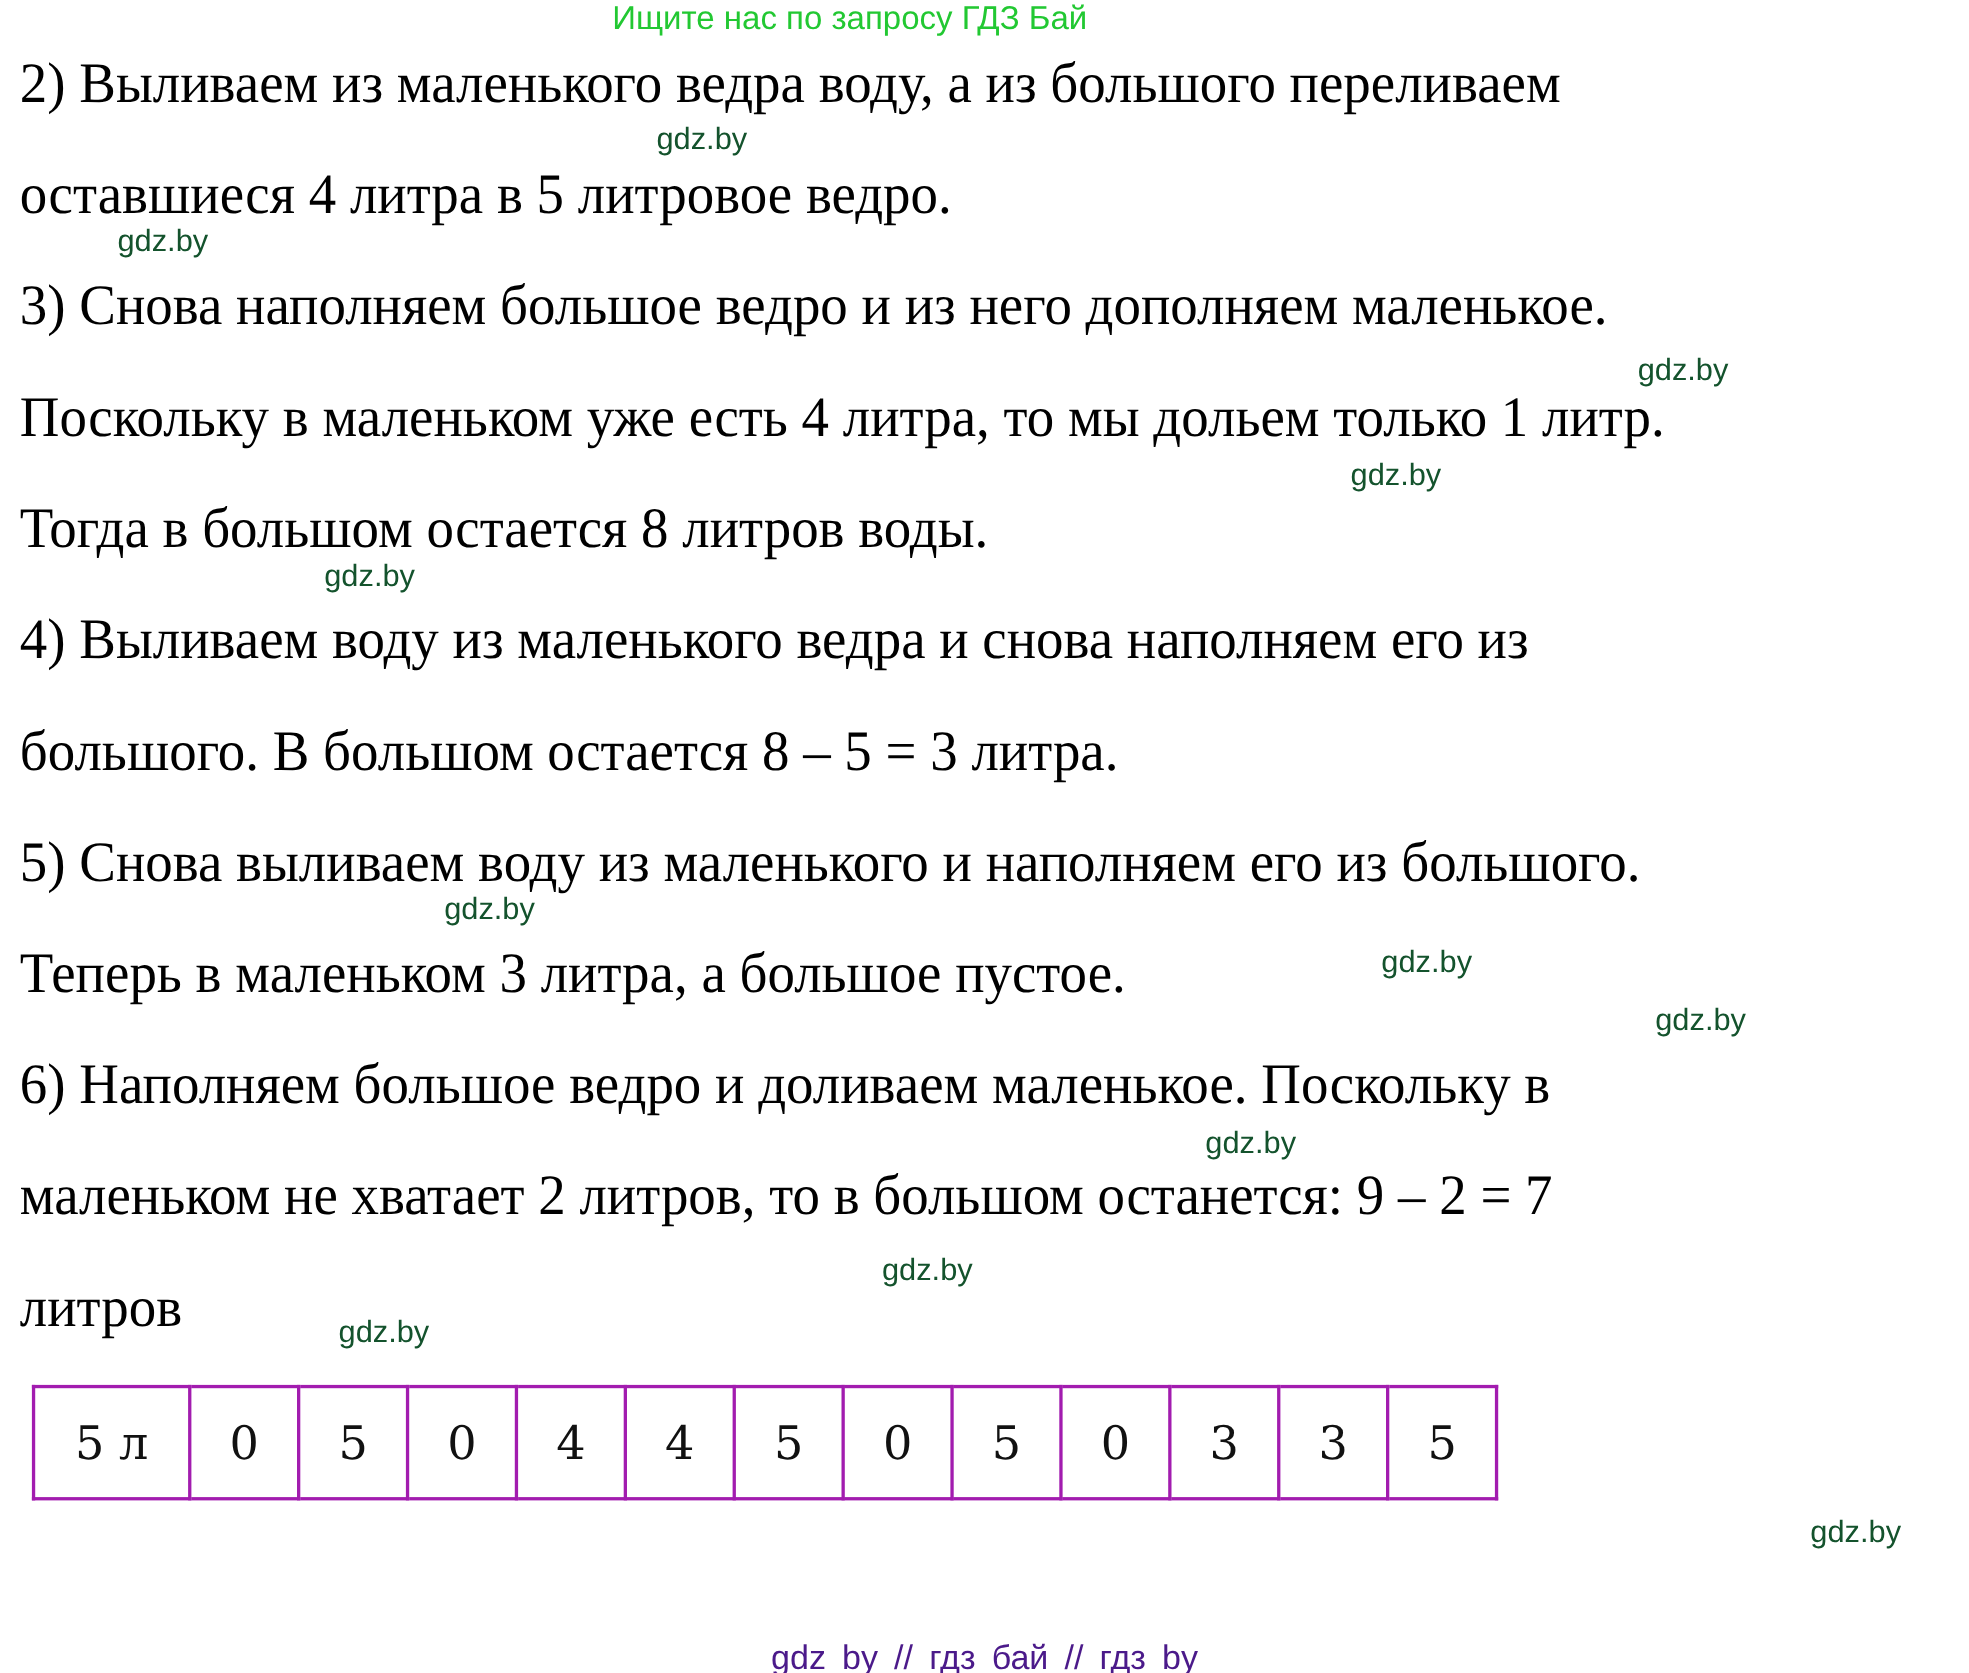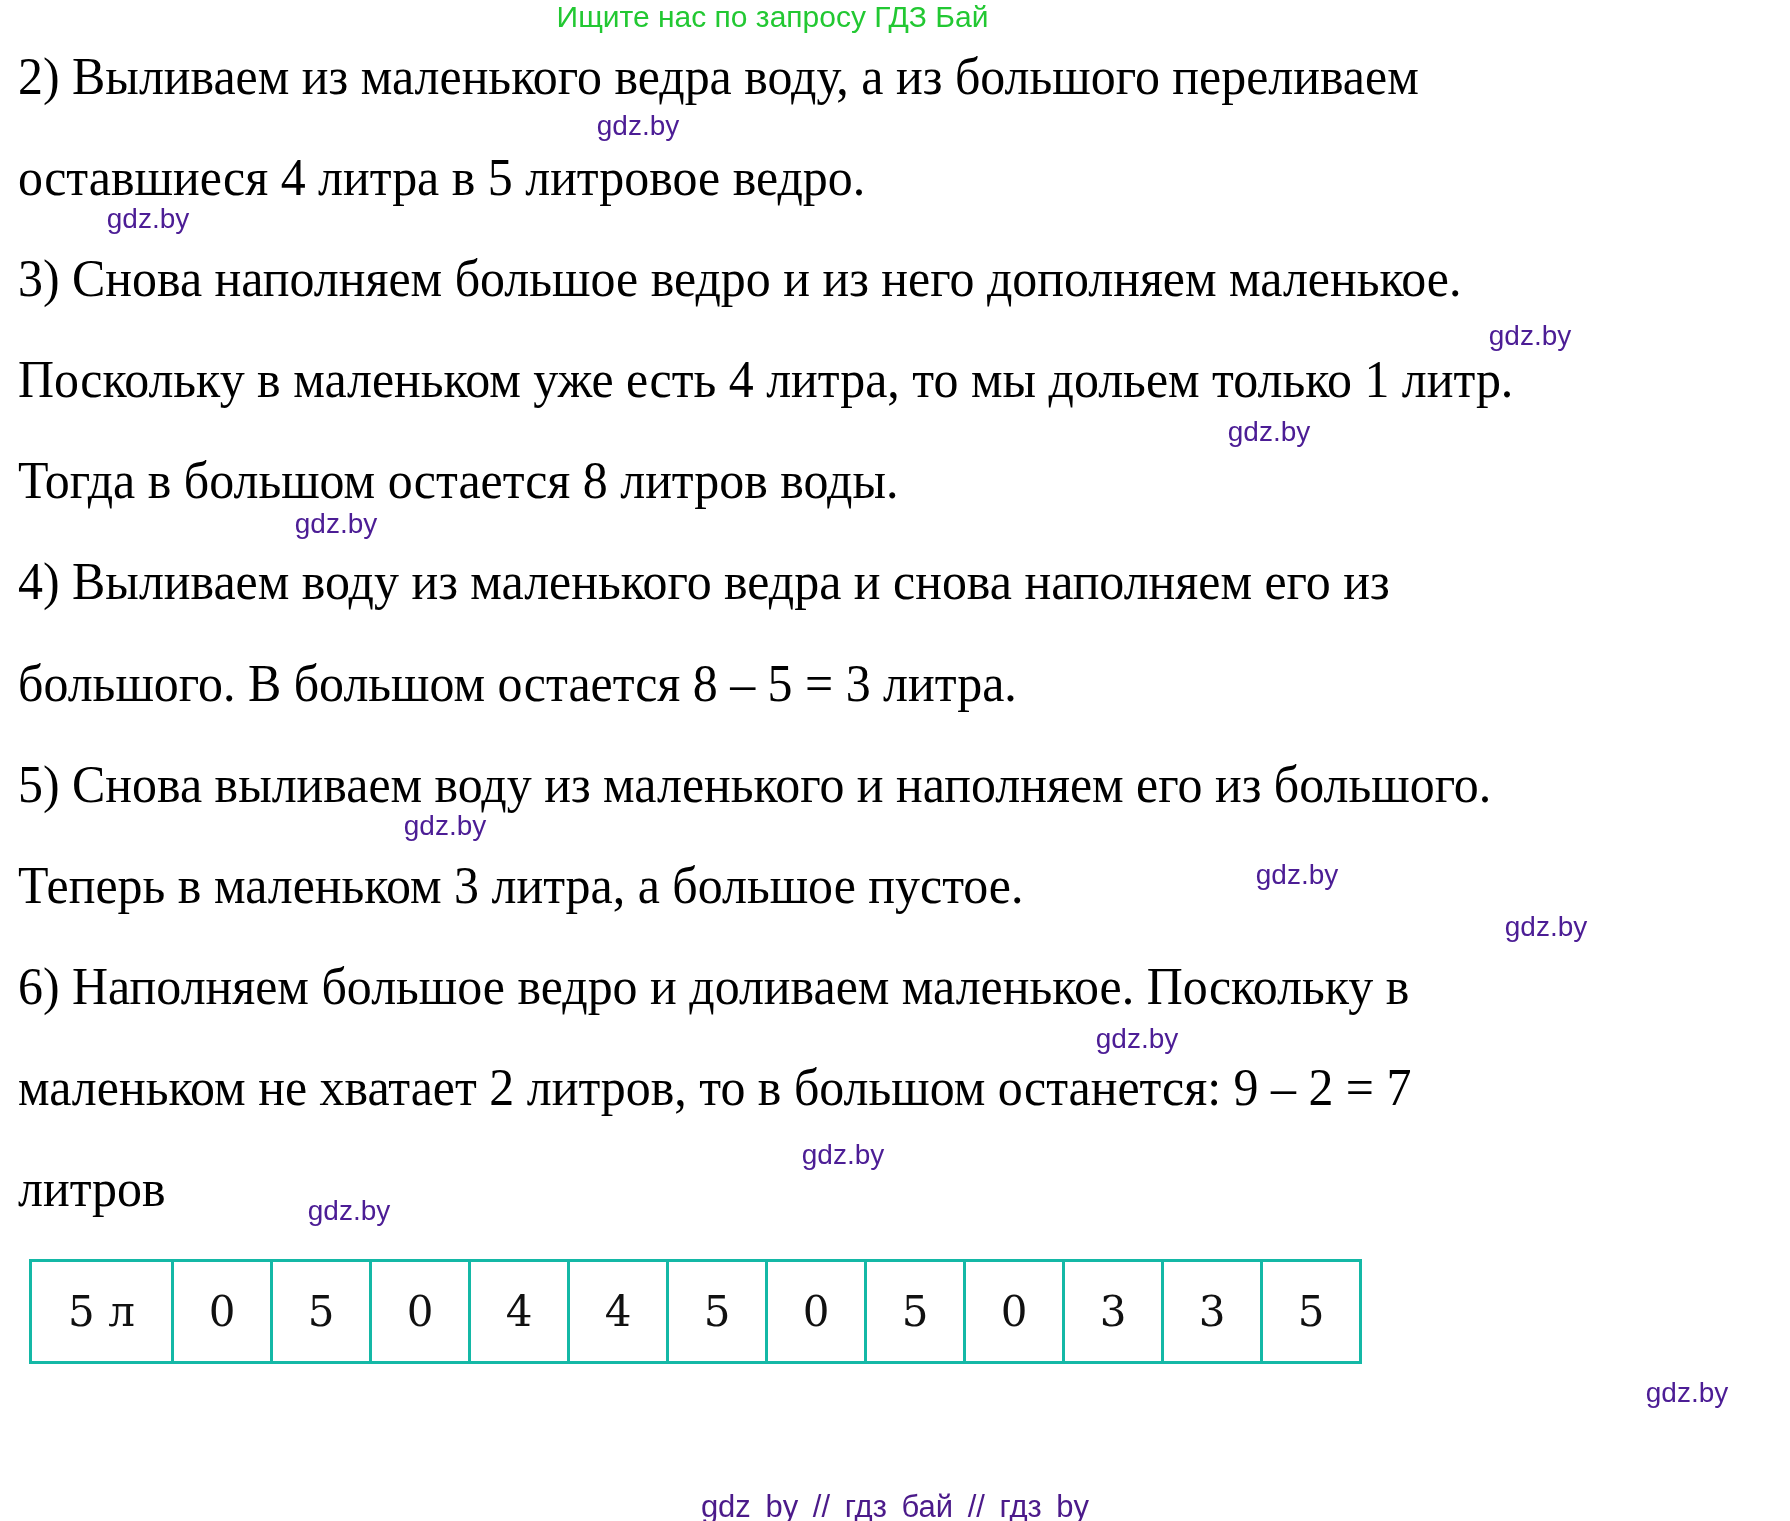--- a/index.html
+++ b/index.html
@@ -10,29 +10,29 @@
     font-family: "Liberation Sans", sans-serif; font-size: 30px; line-height: 34px;
   }
   .line {
     position: absolute; left: 18px; white-space: nowrap;
     font-family: "Liberation Serif", serif; font-size: 52px; line-height: 60px;
     color: #000; transform-origin: 0 50%; transform: scaleX(0.96);
   }
   .wm {
     position: absolute; white-space: nowrap;
     font-family: "Liberation Sans", sans-serif; font-size: 28px; line-height: 32px;
-    color: #4c1d95; transform: translate(-50%, -50%);
+    color: #14532d; transform: translate(-50%, -50%);
   }
   .table {
     position: absolute; left: 29px; top: 1259px;
     border-collapse: collapse;
     font-family: "DejaVu Serif", serif; font-size: 42px; color: #111;
   }
   .table td {
-    border: 3px solid #14b8a6; text-align: center; vertical-align: middle;
+    border: 3px solid #a21caf; text-align: center; vertical-align: middle;
     height: 99px; width: 96px; padding: 0;
   }
   .table td.head { width: 139px; }
   .table tr.row { }
   .footer-note {
     position: absolute; left: 0; width: 1790px; top: 1490px; height: 34px;
     text-align: center; color: #4b1a8a;
     font-family: "Liberation Sans", sans-serif; font-size: 31px; line-height: 34px;
     word-spacing: 6px;
   }

